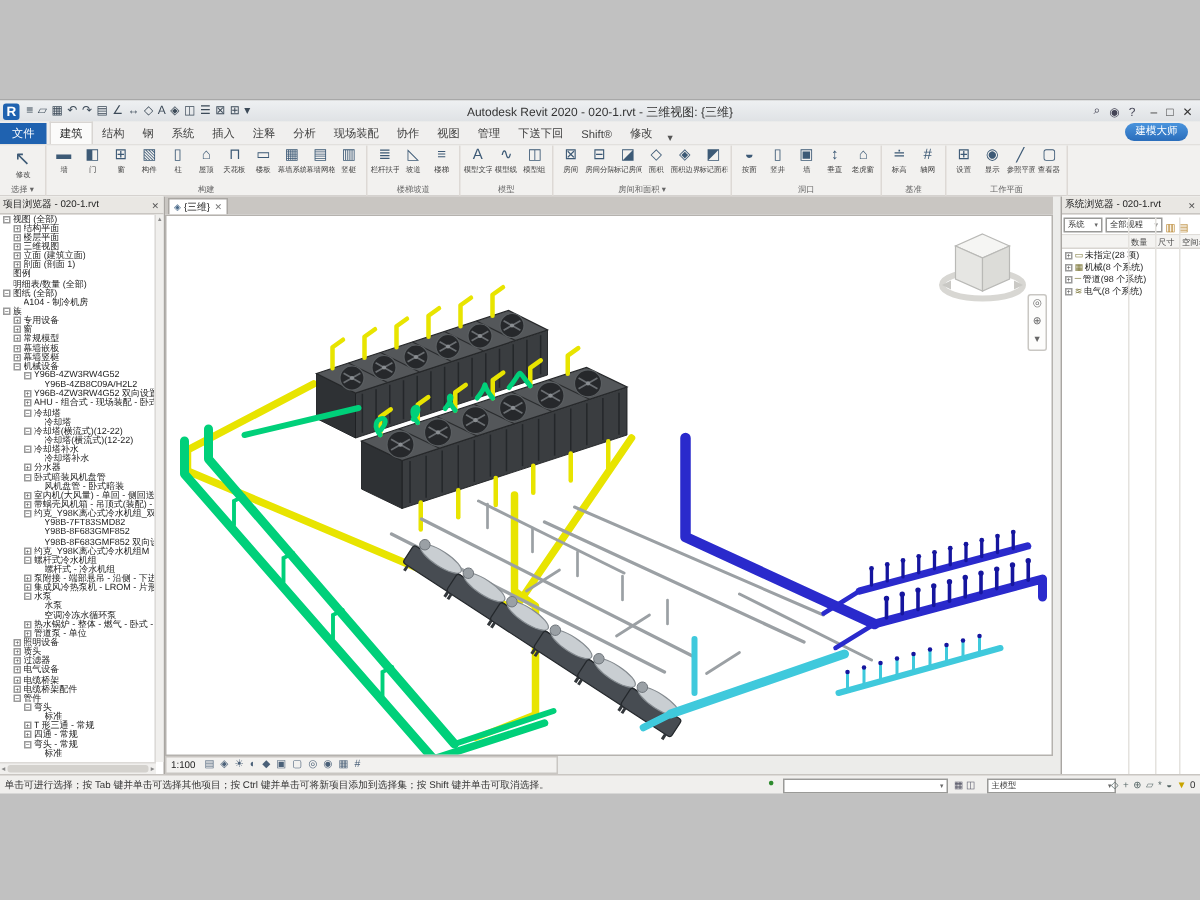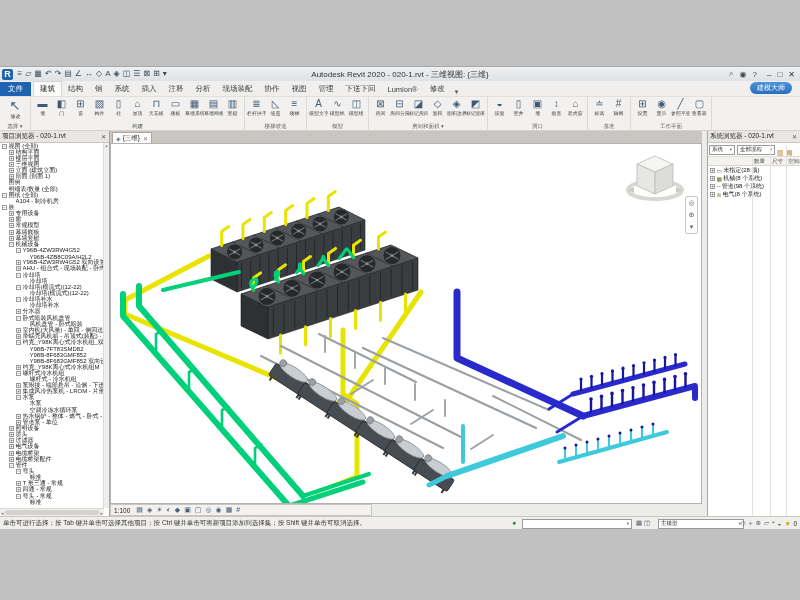--- a/index.html
+++ b/index.html
@@ -133,21 +133,21 @@
           <span class="rtab">钢</span>
           <span class="rtab">系统</span>
           <span class="rtab">插入</span>
           <span class="rtab">注释</span>
           <span class="rtab">分析</span>
           <span class="rtab">现场装配</span>
           <span class="rtab">协作</span>
           <span class="rtab">视图</span>
           <span class="rtab">管理</span>
           <span class="rtab">下送下回</span>
-          <span class="rtab">Lumion®</span>
+          <span class="rtab">Shift®</span>
           <span class="rtab">修改</span>
         </span>
       <span id="ribtoggle">▾</span>
       <div id="pluginbtn">建模大师</div>
     </div>
 
     <div id="ribbon">
         <div class="rpanel">
           <div class="rtools">
             <div class="rtool big">

